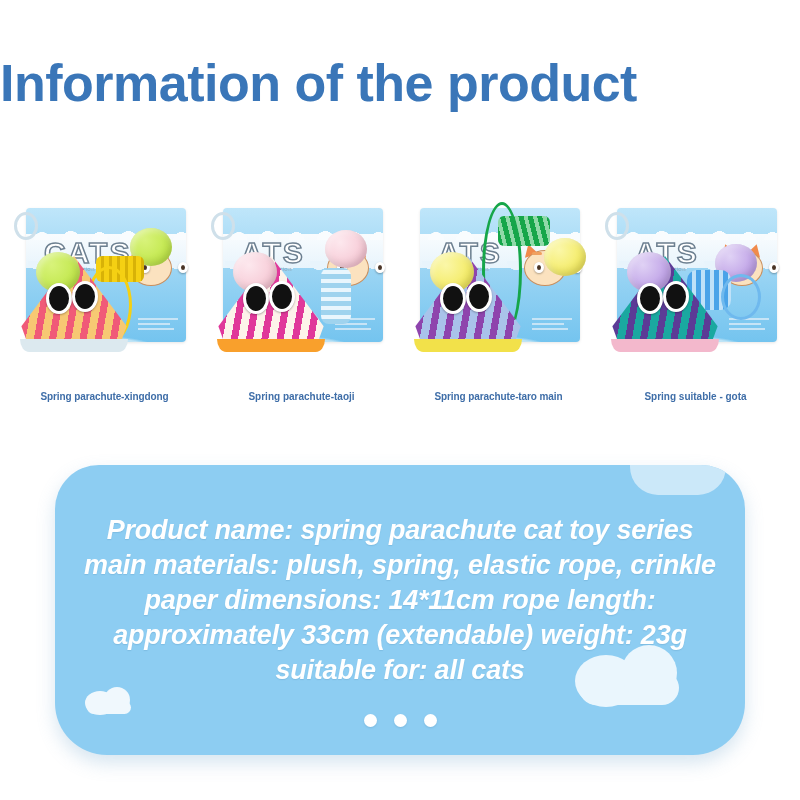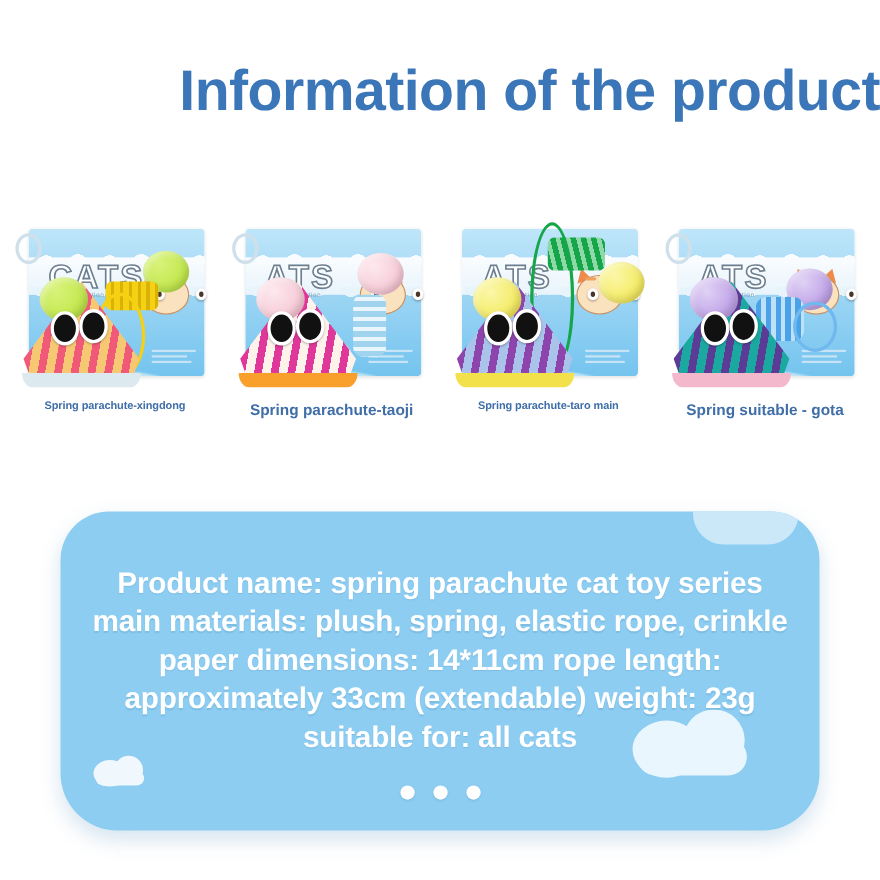--- a/index.html
+++ b/index.html
@@ -6,21 +6,21 @@
   body{
     width:800px;height:800px;
     background:#ffffff;
     font-family:"Liberation Sans", sans-serif;
     overflow:hidden;
     position:relative;
   }
   .page{position:relative;width:800px;height:800px;}
 
   
-  .header{text-align:right;padding-top:56px;}
+  .header{text-align:left;padding-top:56px;}
   .title{
     font-size:52px;
     font-weight:bold;
     color:#3a76b8;
     letter-spacing:-0.5px;
     line-height:1.05;
     font-family:"Liberation Sans", sans-serif;
   }
   .subtitle{
     margin-top:14px;
@@ -162,27 +162,27 @@
     position:absolute;z-index:6;
     border-style:solid;
     background:transparent;
   }
   .hangloop{
     position:absolute;left:2px;top:16px;width:18px;height:22px;
     border:3px solid #cfe0ea;border-radius:50%;z-index:5;
   }
 
   .plabel{
-    margin-top:0;
+    margin-top:27px;
     text-align:center;
     color:#3f6ea8;
     line-height:1.2;
   }
   .plabel.small{font-size:10px;font-weight:bold;letter-spacing:-.1px;}
-  .plabel.large{font-size:14px;font-weight:bold;}
+  .plabel.large{font-size:10px;font-weight:bold;}
 
   
   .panel{
     position:absolute;
     left:55px;top:465px;
     width:690px;height:290px;
     background:#8dcdf2;
     border-radius:44px 44px 52px 52px;
     box-shadow:0 8px 18px rgba(120,170,205,.30);
     overflow:hidden;
@@ -206,20 +206,21 @@
   .panel-text{
     position:relative;z-index:3;
     padding:48px 28px 0;
     text-align:center;
     color:#ffffff;
     font-size:27px;
     font-weight:bold;
     line-height:1.30;
     letter-spacing:-.2px;
     text-shadow:0 1px 1px rgba(80,140,180,.25);
+    font-style:italic;
   }
   .dots{
     position:absolute;z-index:4;
     left:0;bottom:28px;width:100%;
     display:flex;justify-content:center;gap:17px;
   }
   .dot{
     width:13px;height:13px;border-radius:50%;background:#ffffff;
     box-shadow:0 1px 2px rgba(90,150,190,.35);
   }

